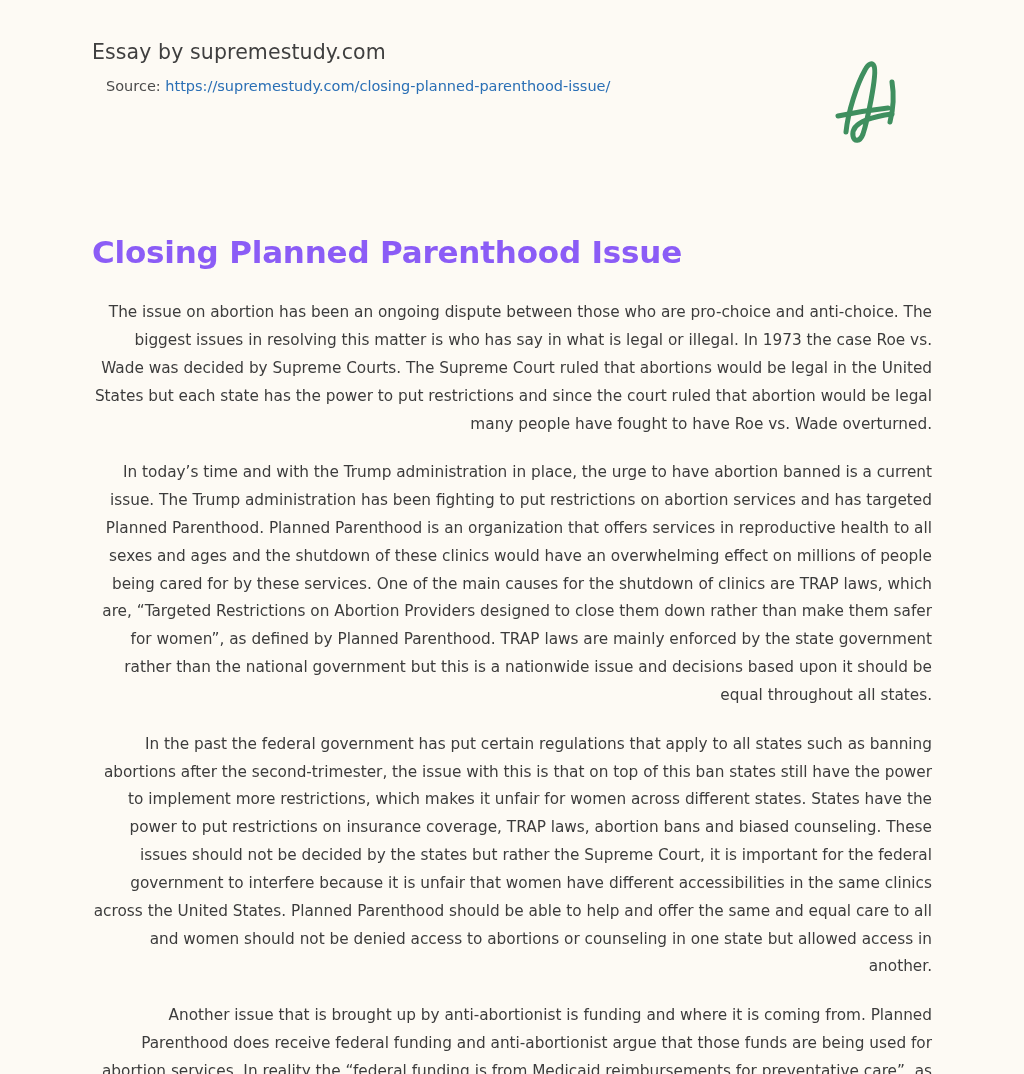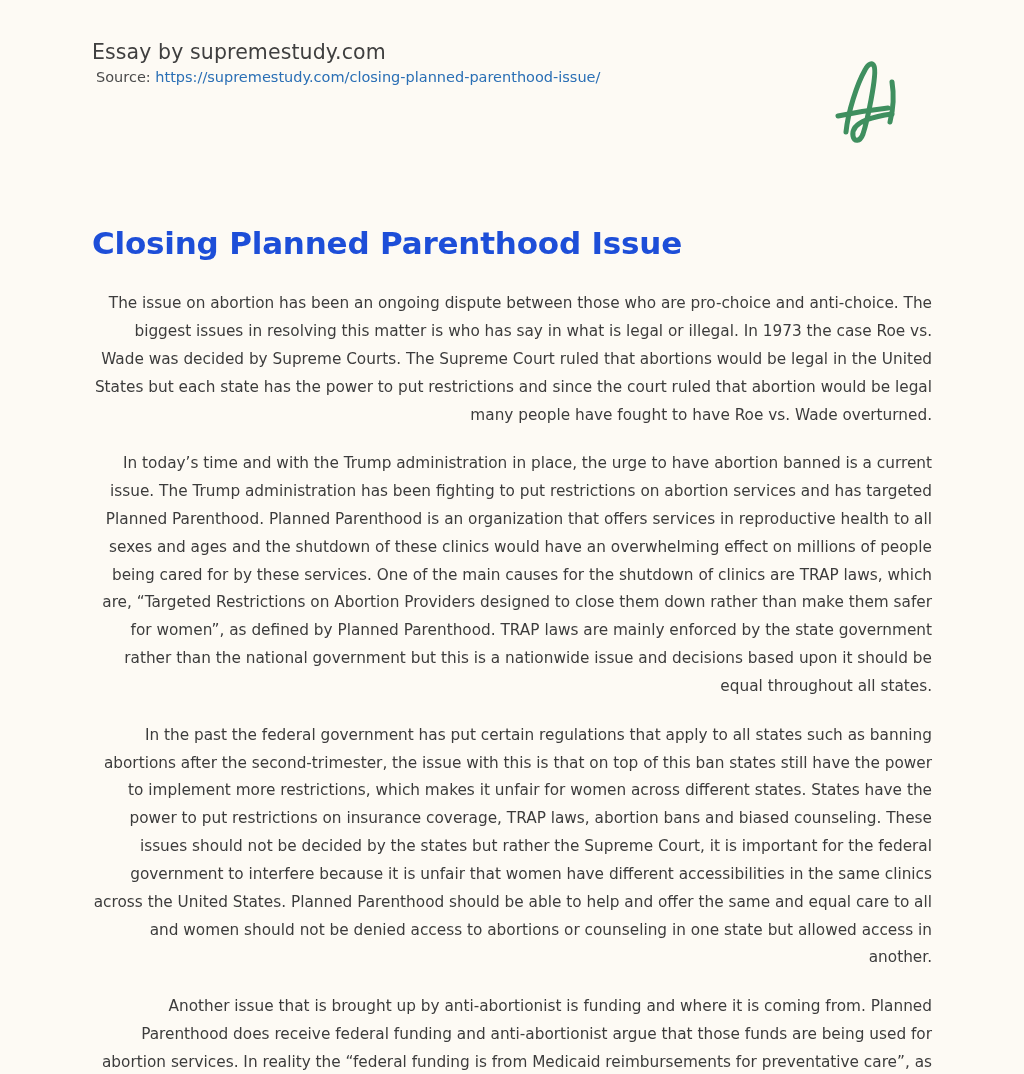--- a/index.html
+++ b/index.html
@@ -22,48 +22,48 @@
     padding: 40px 92px 0 92px;
     background: #fdfaf4;
   }
   .header {
     position: relative;
   }
   .byline {
     font-size: 20.5px;
     color: #3f3f3f;
     letter-spacing: 0.1px;
-    margin: 0 0 5px 0;
+    margin: 0 0 12px 0;
     font-weight: 400;
   }
   .source-line {
     font-size: 14.5px;
     color: #4a4a4a;
-    margin: 4px;
+    margin: 14px;
   }
   .source-label {
     color: #4a4a4a;
   }
   .source-url {
     color: #2a6fb5;
     text-decoration: none;
     word-break: break-all;
   }
   .logo {
     position: absolute;
     right: 20px;
     top: 18px;
     width: 104px;
     height: 86px;
     display: block;
   }
   .title {
     font-size: 31px;
     font-weight: 700;
-    color: #1d4ed8;
+    color: #8b5cf6;
     letter-spacing: -0.2px;
     margin: 140px 0 28px 0;
     line-height: 1.2;
   }
   .body-text p {
     font-size: 15.3px;
     line-height: 1.82;
     color: #3c3c3c;
     margin: 0 0 21px 0;
     text-align: right;

